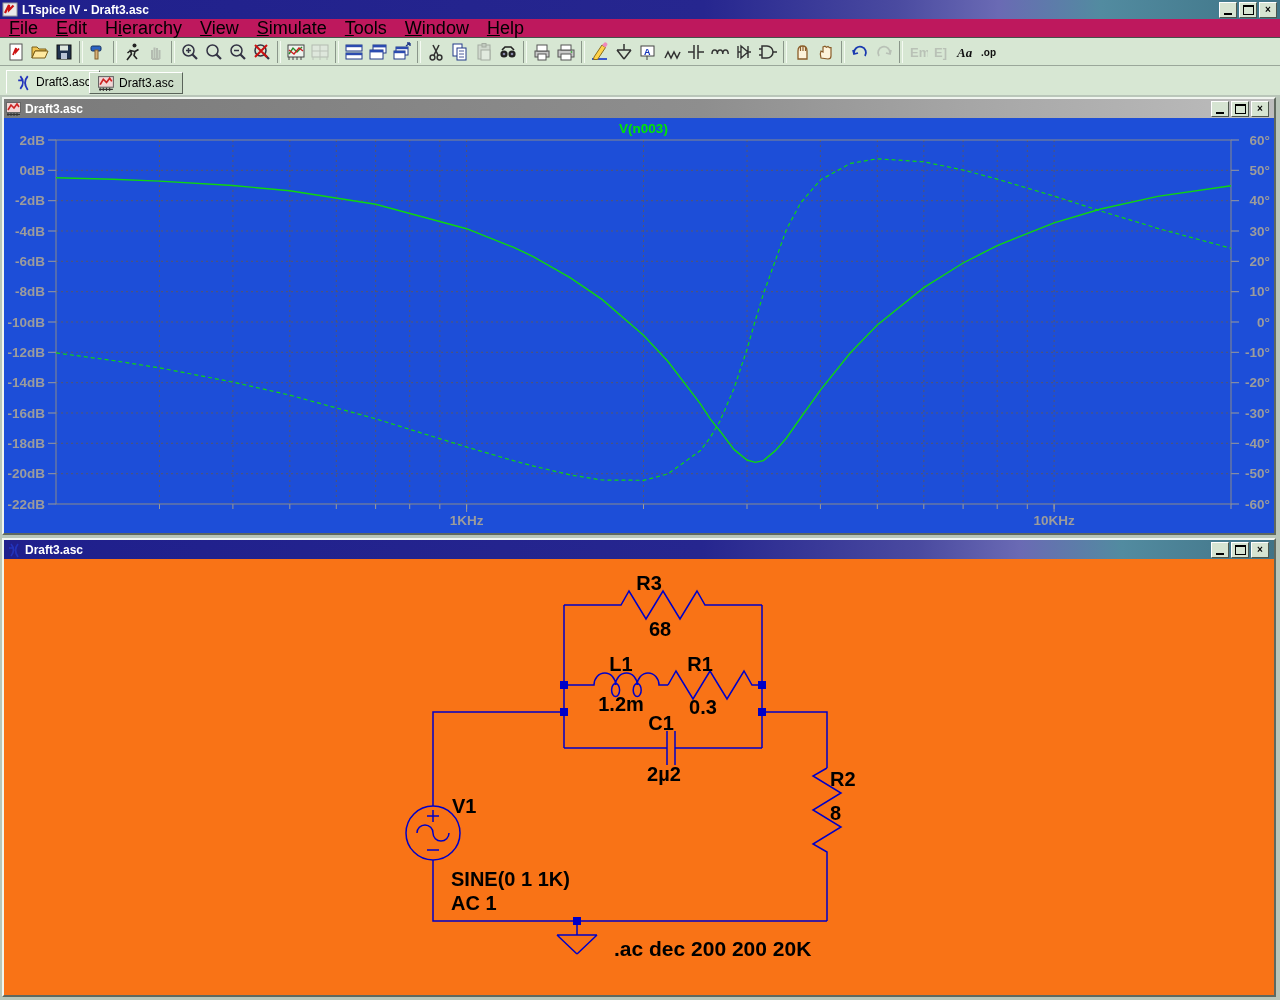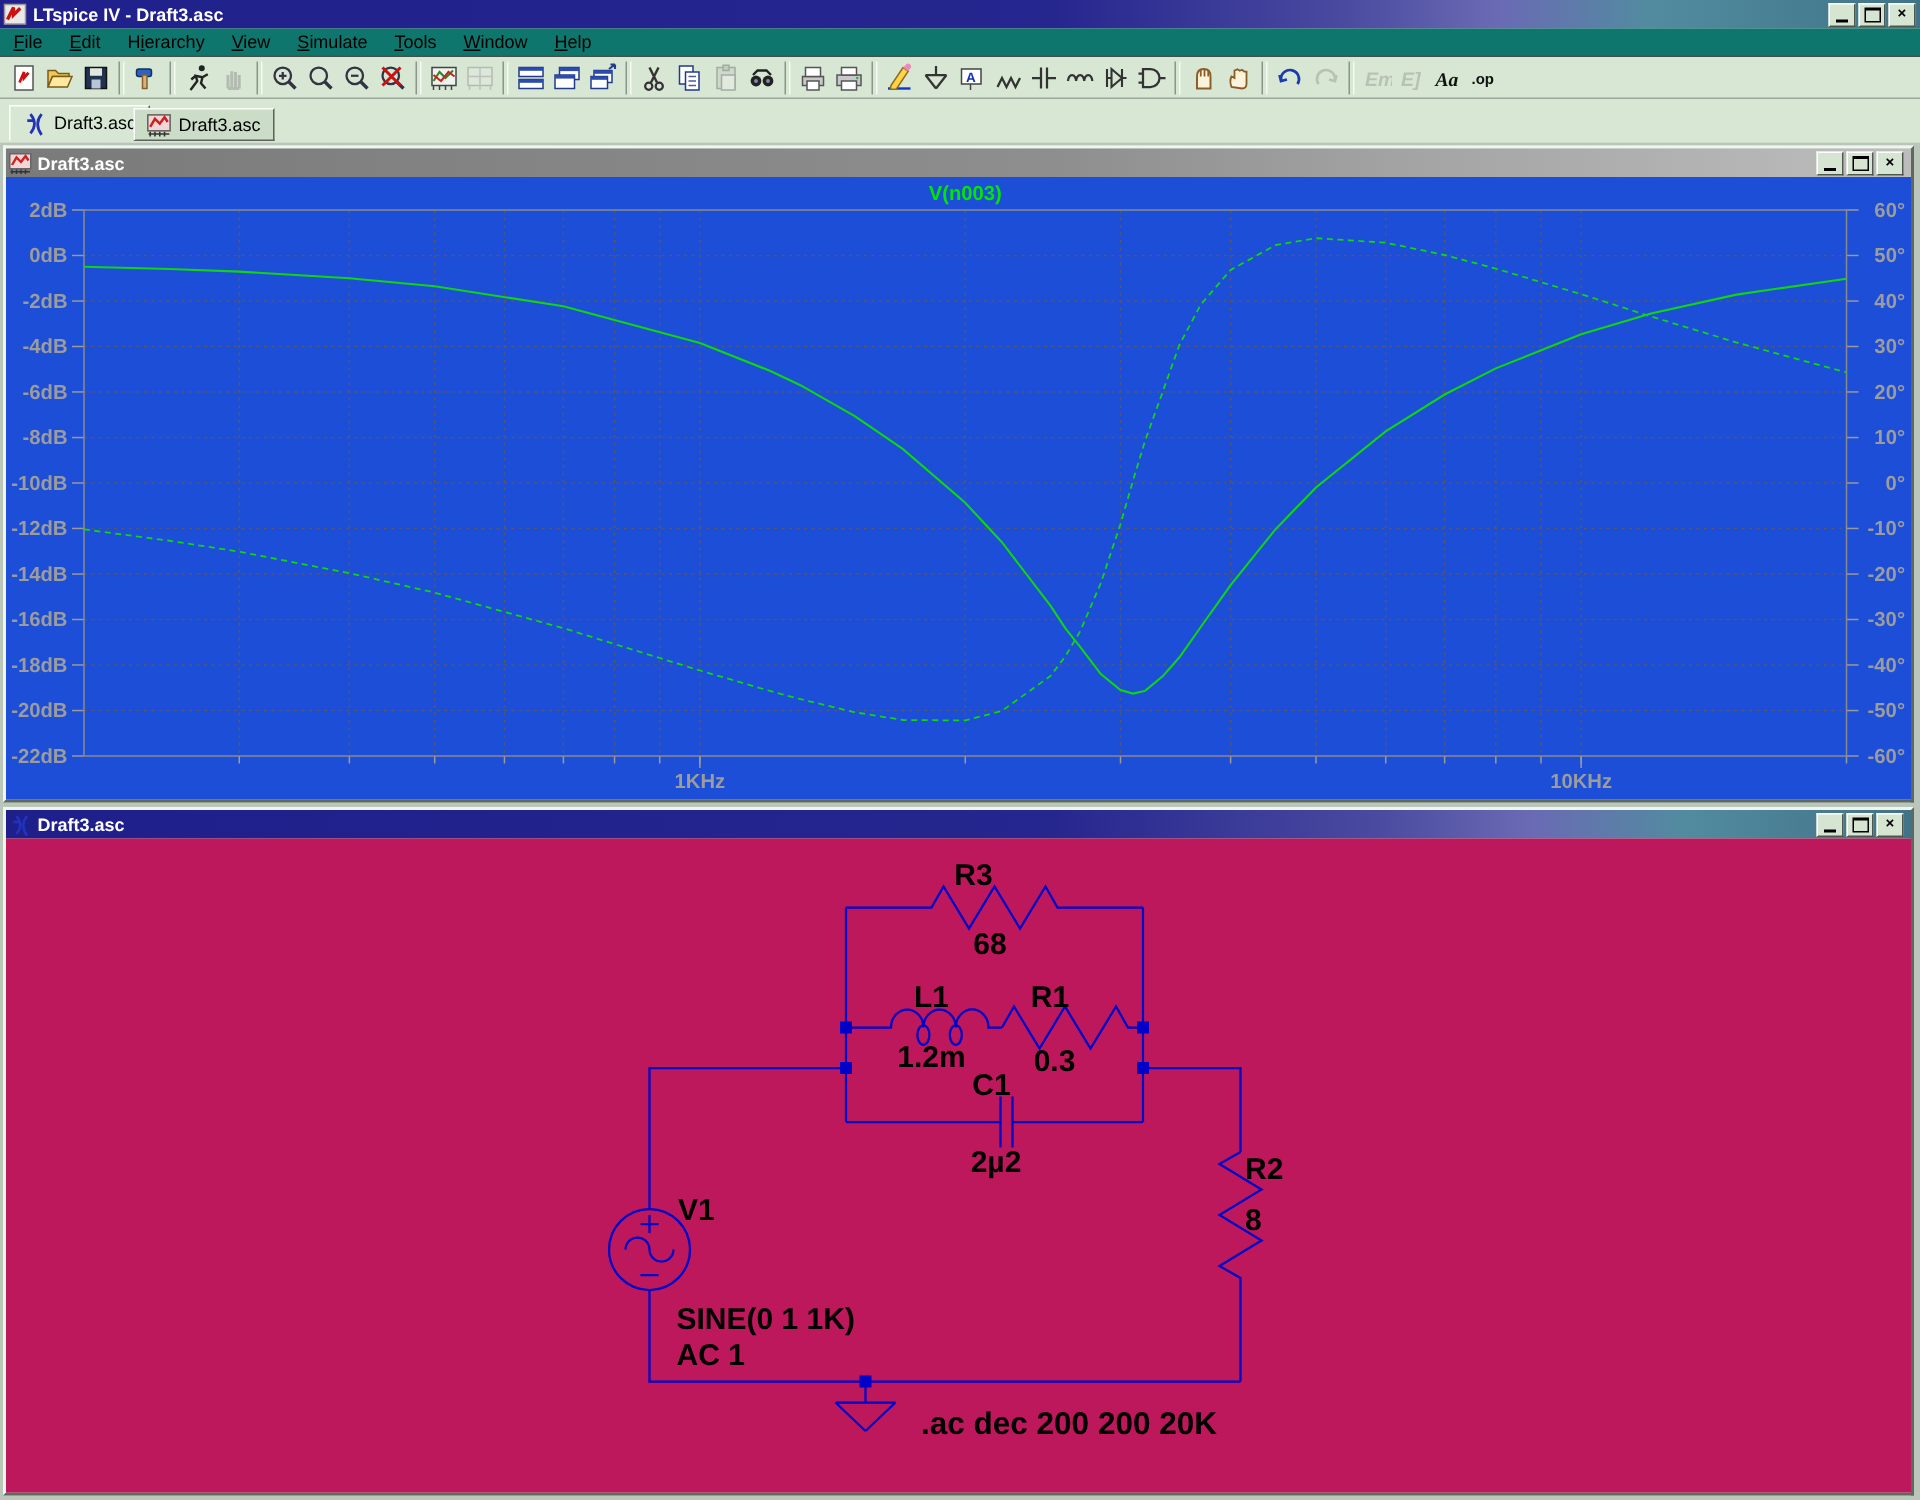--- a/index.html
+++ b/index.html
@@ -9,49 +9,49 @@
   .titlebar{position:absolute;left:0;top:0;width:1280px;height:19px;display:flex;align-items:center;
     background:linear-gradient(90deg,#20208c 0%,#26268f 55%,#4a4aa0 70%,#6a6ab4 78%,#528ba0 86%,#3f7486 100%);
     color:#fff;font-weight:bold;font-size:12px;padding-left:2px;box-sizing:border-box;}
   .titlebar .ttl{margin-left:4px;}
   .wctl{margin-left:auto;display:flex;gap:2px;padding-right:3px;}
   .wbtn{width:16px;height:14px;background:#d6e4d2;border:1px solid;border-color:#ffffff #4d574d #4d574d #ffffff;
     display:flex;align-items:center;justify-content:center;font-size:10px;font-weight:bold;color:#000;line-height:1;}
   .g-min{width:8px;height:2px;background:#000;margin-top:8px;}
   .g-max{width:9px;height:7px;border:1px solid #000;border-top-width:2px;}
   
-  .menubar{position:absolute;left:0;top:19px;width:1280px;height:18px;background:#0f766e;display:flex;
-    align-items:center;font-size:12px;color:#000;border-bottom:1px solid #46504a;}
+  .menubar{position:absolute;left:0;top:19px;width:1280px;height:18px;background:#be185d;display:flex;
+    align-items:center;font-size:18px;color:#000;border-bottom:1px solid #46504a;}
   .menu-item{padding:2px 9px;}
   .menu-item u{text-decoration:underline;}
   
   .toolbar{position:absolute;left:0;top:38px;width:1280px;height:28px;background:#d7e7d3;display:flex;
     align-items:center;padding-left:4px;box-sizing:border-box;border-bottom:1px solid #9aa79a;}
   .tbtn{width:24px;height:24px;display:flex;align-items:center;justify-content:center;}
   .tbtn svg{width:20px;height:20px;}
-  .tbtn.dim{opacity:.45;filter:grayscale(1);font-style:italic;}
+  .tbtn.dim{opacity:.45;filter:grayscale(1);}
   .tsep{width:2px;height:22px;margin:0 3px;border-left:1px solid #8a968a;border-right:1px solid #f4faf2;}
   
   .tabbar{position:absolute;left:0;top:67px;width:1280px;height:28px;background:#d7e7d3;
     border-bottom:1px solid #f2f8f0;}
   .tab{position:absolute;top:3px;height:24px;display:flex;align-items:center;gap:4px;font-size:12px;
     padding:0 8px;box-sizing:border-box;border:1px solid;border-color:#ffffff #5a645a #5a645a #ffffff;background:#d7e7d3;}
   .tab.active{border-bottom-color:#d7e7d3;}
   .tab.back{background:#cbdcc7;top:5px;height:22px;}
   .tab svg{width:17px;height:17px;}
   
   .mdi{position:absolute;left:0;top:95px;width:1280px;height:905px;background:#b9c6b9;}
   .cwin{position:absolute;border:2px solid;border-color:#f0f5ef #5f695f #5f695f #f0f5ef;background:#d7e7d3;box-sizing:border-box;}
   .ctitle{height:19px;display:flex;align-items:center;gap:3px;padding:0 2px;color:#fff;font-weight:bold;font-size:12px;}
   .ctitle svg{width:16px;height:16px;}
   .ctitle.inactive{background:linear-gradient(90deg,#7a7a7a 0%,#8e8e8e 55%,#a5a5a5 75%,#bdbdbd 100%);}
   .ctitle.active{background:linear-gradient(90deg,#1f1f8c 0%,#26268f 55%,#4a4aa0 72%,#6a6ab4 80%,#528ba0 88%,#417386 100%);}
   .cclient{position:absolute;left:0;top:19px;right:0;bottom:0;overflow:hidden;}
   .wave-client{background:#1d4ed8;}
-  .schem-client{background:#be185d;}
+  .schem-client{background:#f97316;}
   
   #plot-svg text{font-family:"Liberation Sans",sans-serif;font-weight:bold;font-size:13.5px;fill:#9c9c9c;}
   #plot-svg .grid{stroke:#56566c;stroke-dasharray:2 3;stroke-width:1;}
   #plot-svg .tick{stroke:#9a9a9a;stroke-width:1;}
   #plot-svg .border{fill:none;stroke:#8a8a8a;stroke-width:1;}
   #plot-svg .ptitle{fill:#00e600;}
   #plot-svg .trace{fill:none;stroke:#0fd60f;stroke-width:1.4;}
   #plot-svg .trace.dashed{stroke-dasharray:4 3;stroke-width:1.2;}
   
   #schem-svg .w{stroke:#0000c8;stroke-width:1.5;fill:none;}

